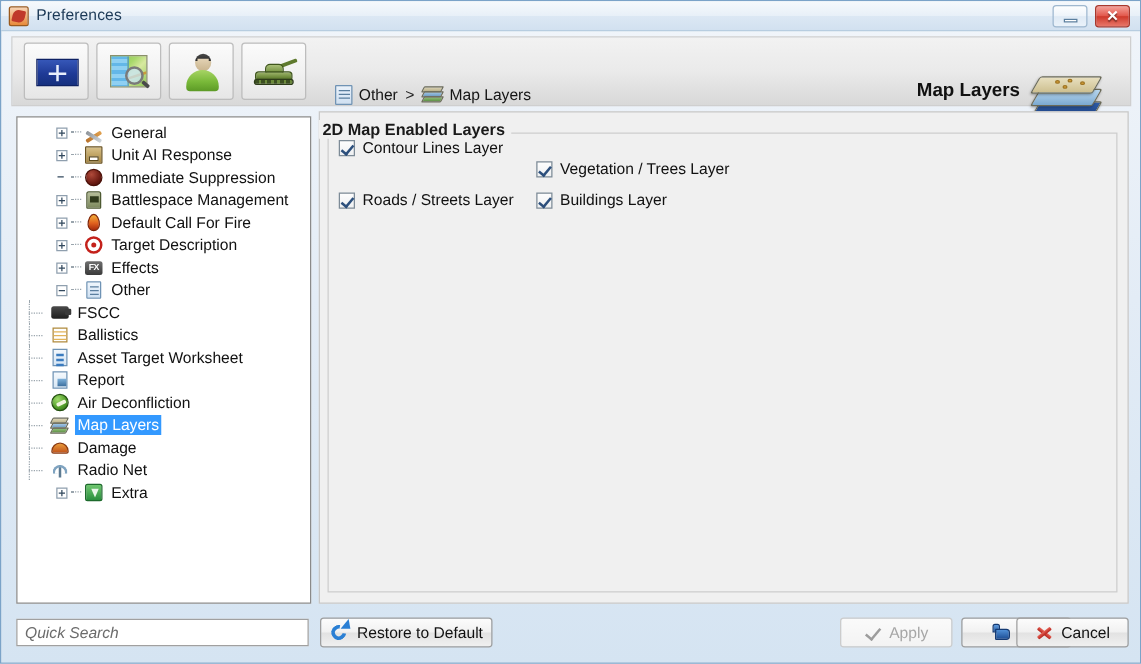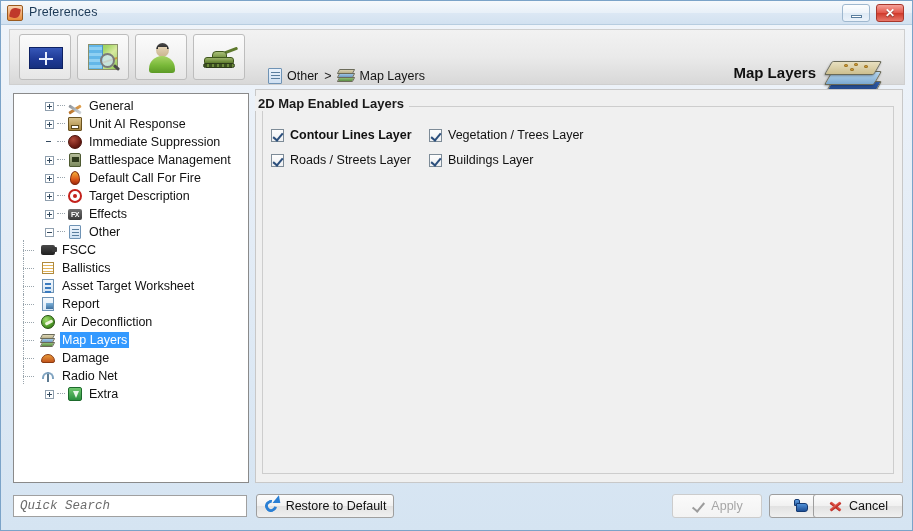--- a/index.html
+++ b/index.html
@@ -483,21 +483,21 @@
     transform: rotate(40deg);
   }
 
   
   #quick-search {
     position: absolute; left: 12px; top: 494px;
     width: 234px; height: 22px;
     background: #ffffff;
     border: 1px solid #a0a0a0;
     box-sizing: border-box;
-    font-family: Liberation Mono, monospace;
+    font-family: Liberation Sans, sans-serif;
     font-style: italic;
     font-size: 12.5px;
     color: #6b6b6b;
     padding: 0 6px;
     line-height: 20px;
   }
   .btn {
     position: absolute;
     height: 24px;
     background: linear-gradient(to bottom,#fcfcfc 0%,#f1f1f1 48%,#e2e2e2 52%,#f0f0f0 100%);
@@ -774,21 +774,21 @@
         <span class="tlabel">Extra</span>
       </div>
     </div>
 
   <div id="content-panel">
     <div id="group"></div>
   </div>
   <div id="group-title">2D Map Enabled Layers</div>
 
   <div id="checkbox-area">
-      <div class="cb-row" style="left: 270px; top: 127px; font-weight: bold;">
+      <div class="cb-row" style="left: 270px; top: 110px;">
         <span class="cbox checked"></span>
         <span>Contour Lines Layer</span>
       </div>
       <div class="cb-row" style="left: 428px; top: 127px;">
         <span class="cbox checked"></span>
         <span>Vegetation / Trees Layer</span>
       </div>
       <div class="cb-row" style="left: 270px; top: 152px;">
         <span class="cbox checked"></span>
         <span>Roads / Streets Layer</span>

